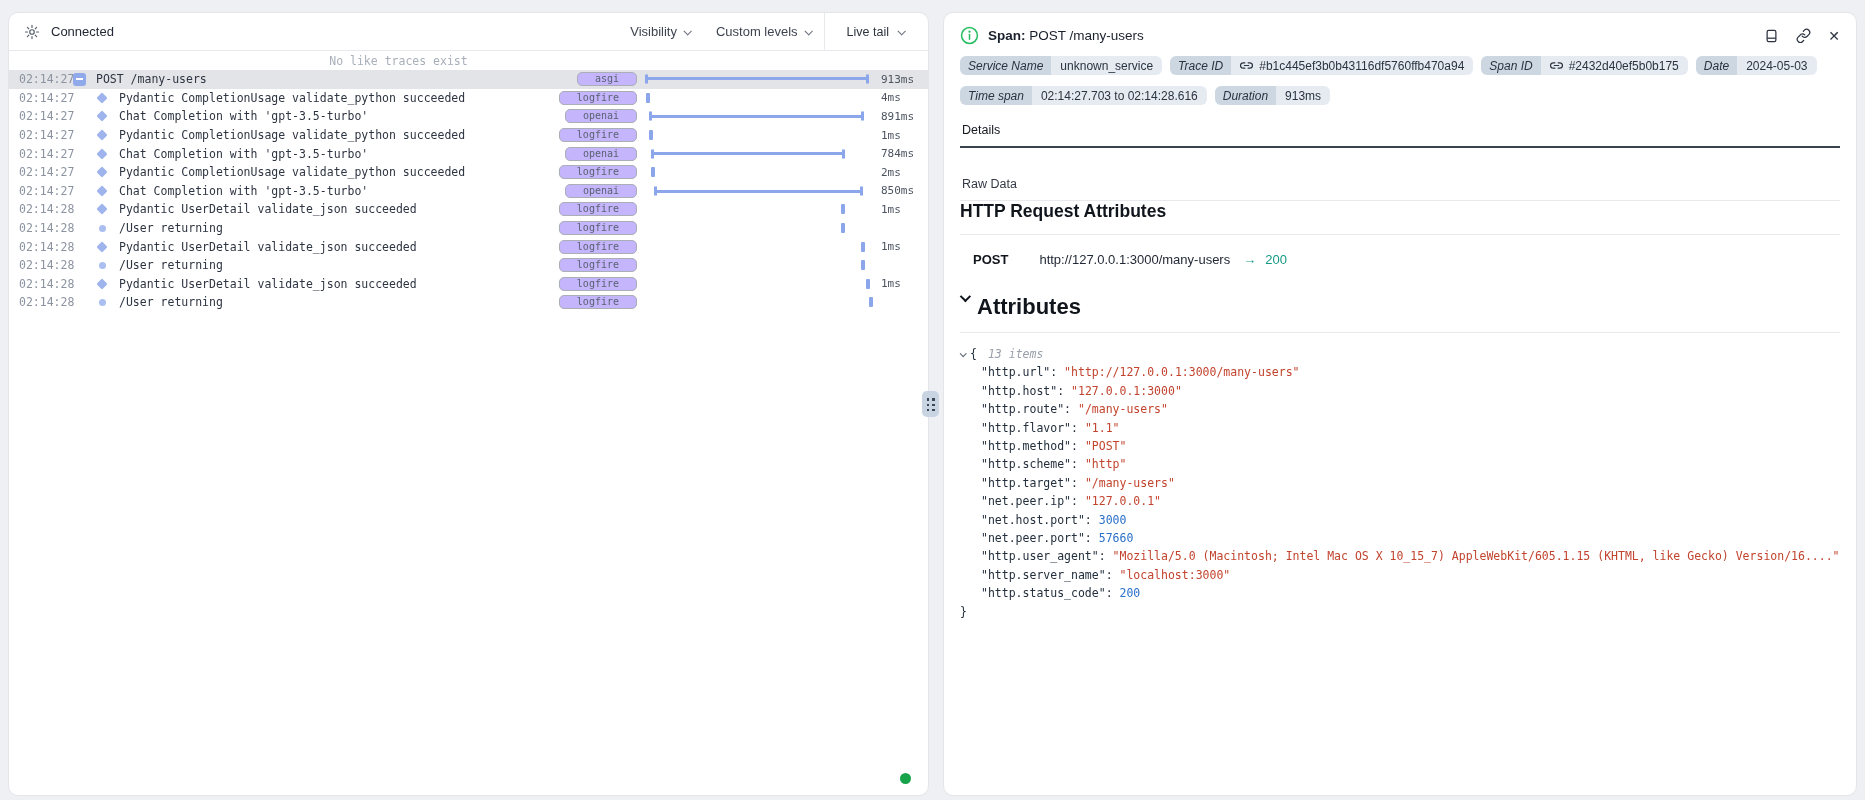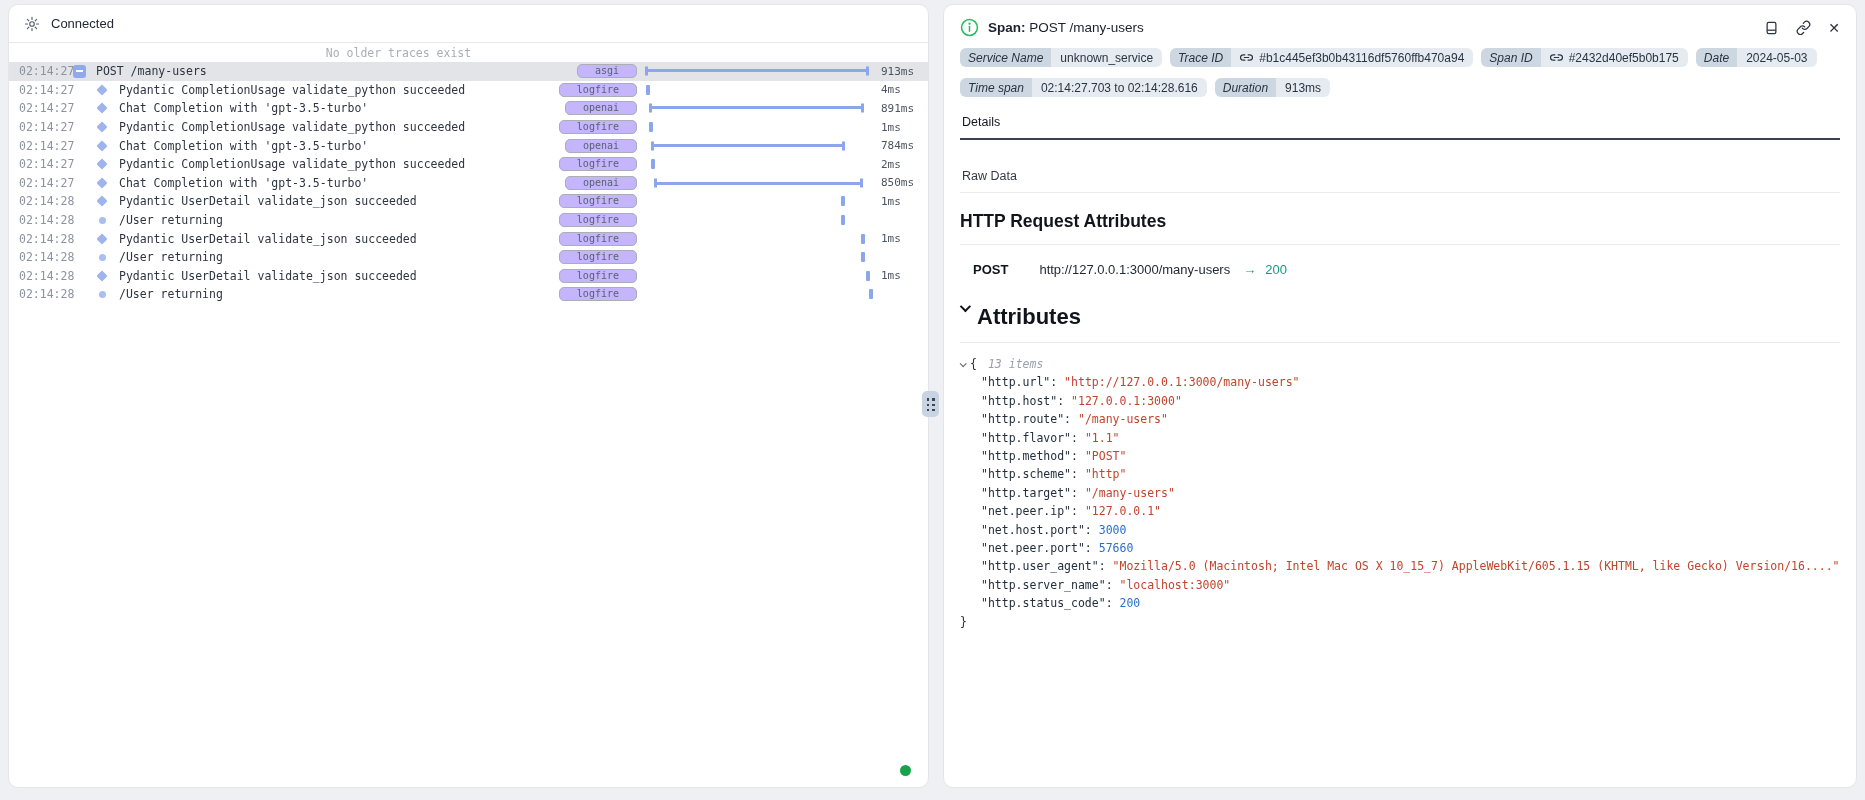--- a/index.html
+++ b/index.html
@@ -6,21 +6,21 @@
   html,body { width:1865px; height:800px; }
   body {
     background: #eef0f3;
     font-family: "Liberation Sans", sans-serif;
     position: relative;
     overflow: hidden;
     color: #1f2630;
   }
   .card {
     position: absolute;
-    top: 4px;
+    top: 12px;
     height: 784px;
     background: #ffffff;
     border: 1px solid #e3e5e9;
     border-radius: 10px;
   }
   
   .left-card { left: 8px; width: 921px; }
   .toolbar {
     height: 38px;
     display: flex;
@@ -114,21 +114,21 @@
     font-size: 12px; color: #2a3340; white-space: nowrap;
   }
   .pill-label { background: #ccd7e1; padding: 2.5px 8px; font-style: italic; }
   .pill-value { background: #e6ebf1; padding: 2.5px 9px; display: inline-flex; align-items: center; gap: 6px; }
   .pill-link-ic { display: inline-flex; color: #2a3340; }
   .tabs { display: flex; gap: 27px; margin-top: 15px; border-bottom: 1px solid #e7e9ec; flex-direction: column; }
   .tab { font-size: 12.5px; color: #333a45; padding: 3px 2px 9px; cursor: pointer; }
   .tab.active { color: #13181f; border-bottom: 2px solid #3a4250; margin-bottom: -1px; }
   .section-h {
     font-size: 17.5px; font-weight: 700; color: #10151c;
-    margin-top: 18px; padding-bottom: 12px; border-bottom: 1px solid #e7e9ec;
+    padding-bottom: 12px; border-bottom: 1px solid #e7e9ec;
   }
   .request { display: flex; align-items: center; margin-top: 17px; padding-left: 13px; font-size: 13px; }
   .req-method { font-weight: 700; color: #10151c; }
   .req-url { margin-left: 31px; color: #232a37; text-align: center; }
   .req-arrow { margin-left: 13px; color: #169a84; font-size: 13px; }
   .req-status { margin-left: 9px; color: #169a84; }
   .attr-head {
     display: flex; align-items: flex-start; gap: 9px;
     margin-top: 27px; padding-bottom: 12px; border-bottom: 1px solid #e7e9ec;
     font-size: 22px; font-weight: 700; color: #10151c;
@@ -158,22 +158,36 @@
 
 <div class="card left-card">
   <div class="toolbar">
     <span class="gear">
       <svg width="16" height="16" viewBox="0 0 24 24" fill="none" stroke="currentColor" stroke-width="1.8">
         <circle cx="12" cy="12" r="3.4"></circle>
         <path d="M12 2.2v3M12 18.8v3M2.2 12h3M18.8 12h3M5.1 5.1l2.1 2.1M16.8 16.8l2.1 2.1M18.9 5.1l-2.1 2.1M7.2 16.8l-2.1 2.1" stroke-linecap="round"></path>
       </svg>
     </span>
     <span class="tb-status">Connected</span>
-  </div>
-  <div class="notice">No older traces exist</div>
+    <span class="tb-right">
+      <span class="tb-item">
+        <span>Visibility</span>
+        <i class="chev"></i>
+      </span>
+      <span class="tb-item">
+        <span>Custom levels</span>
+        <i class="chev"></i>
+      </span>
+      <span class="livetail">
+        <span>Live tail</span>
+        <i class="chev"></i>
+      </span>
+    </span>
+  </div>
+  <div class="notice">No like traces exist</div>
   <div class="trace-list">
   <div class="row selected">
     <span class="t-time">02:14:27</span>
     <span class="t-icon-cell">
           <span class="t-icon ic-collapse-minus"></span>
         </span>
     <span class="t-label">POST /many-users</span>
     <span class="t-badge-cell">
           <span class="badge t-badge">asgi</span>
         </span>

